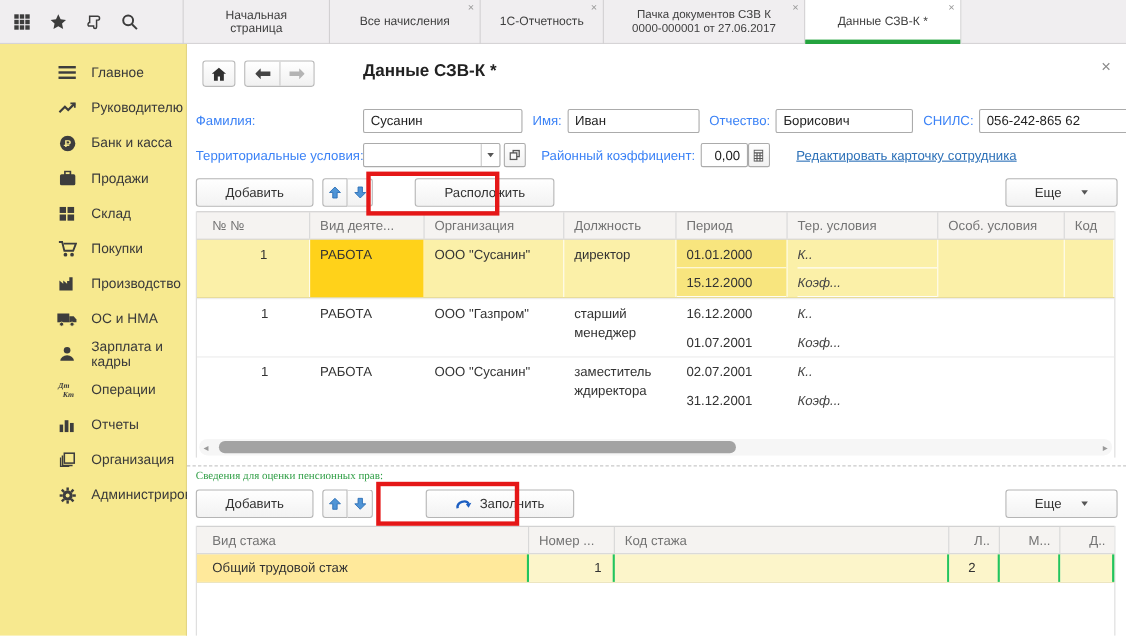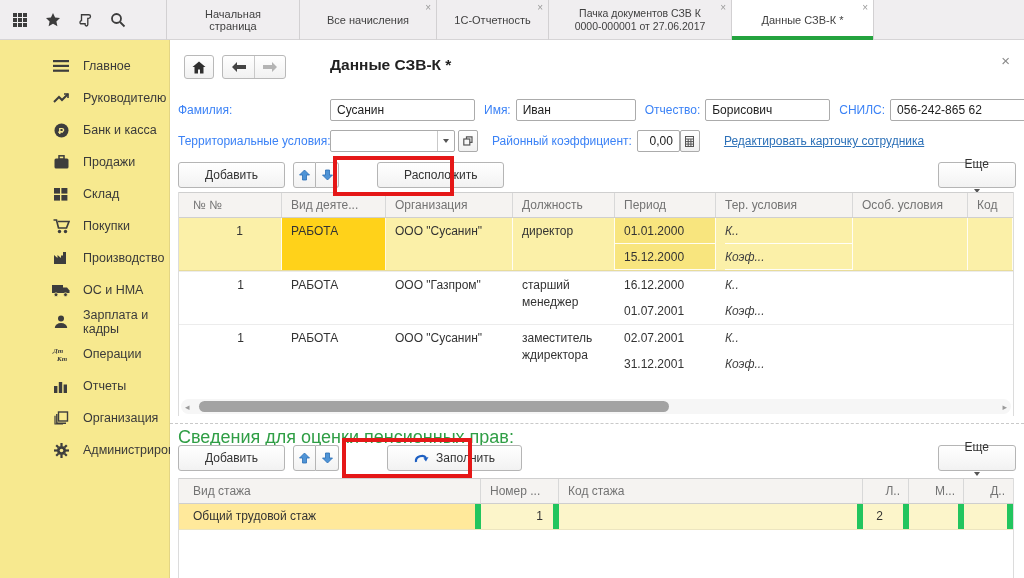--- a/index.html
+++ b/index.html
@@ -56,21 +56,21 @@
   .toolbar1 { top:121px; } .toolbar2 { top:404px; }
   .btn { height:26px; padding:0 26px; background:linear-gradient(#ffffff,#f2f2f2); border:1px solid #b5b5b5; border-radius:3px;
          font-size:12px; color:#333; display:inline-flex; align-items:center; justify-content:center; cursor:pointer;
          font-family:"Liberation Sans",sans-serif; }
   .ud { display:flex; margin-left:8px; }
   .ud .btn { width:23px; padding:0; }
   .ud .btn + .btn { border-left:none; border-top-left-radius:0; border-bottom-left-radius:0; }
   .ud .btn:first-child { border-top-right-radius:0; border-bottom-right-radius:0; }
   .btn-arrange { margin-left:38px; }
   .btn-fill { margin-left:48px; gap:7px; }
-  .btn-more { position:absolute; right:0; top:1px; gap:18px;flex-direction:column; }
+  .btn-more { position:absolute; right:0; top:1px; gap:18px; }
 
   
   .table1 { position:absolute; left:8px; right:10px; top:152px; height:224px; border-left:1px solid #dcdcdc; border-right:1px solid #dcdcdc; }
   .thead { display:flex; height:26px; background:#f5f3f1; border-top:1px solid #cfcfcf; border-bottom:1px solid #cfcfcf; color:#737373; }
   .th { line-height:24px; padding-left:9px; border-right:1px solid #d8d8d8; overflow:hidden; white-space:nowrap; cursor:pointer; }
   .th:last-child { border-right:none; }
   .c0{width:103px;} .c1{width:104px;} .c2{width:127px;} .c3{width:102px;} .c4{width:101px;} .c5{width:137px;} .c6{width:115px;} .c7{flex:1;}
   .t1row { display:flex; min-height:53px; cursor:pointer; }
   .t1row .c { padding-left:9px; overflow:hidden; }
   .t1row .num { text-align:right; padding-right:38px; line-height:26px; }
@@ -84,27 +84,27 @@
   .row-sel .per .sub { background:#f8e57e; border-bottom:1px solid rgba(255,255,255,0.9); padding-left:9px; margin-left:-9px; }
   .row-sel .ter .sub { border-bottom:1px solid rgba(255,255,255,0.9); }
   .row-plain + .row-plain { border-top:1px solid #ececec; }
   .row-plain { border-top:1px solid #ececec; }
   .hscroll { position:absolute; left:2px; right:2px; bottom:2px; height:15px; background:#f6f6f6; border-radius:8px; }
   .hscroll .thumb { position:absolute; left:18px; top:2px; height:11px; width:470px; background:#a3a3a3; border-radius:6px; cursor:grab; }
   .hs-ar { position:absolute; top:3px; font-size:9px; color:#9a9a9a; cursor:pointer; }
   .hs-l { left:4px; } .hs-r { right:4px; }
 
   .splitter { position:absolute; left:0; right:0; top:383px; border-top:1px dashed #c9c9c9; }
-  .section-label { position:absolute; left:8px; top:387px; color:#2f9e45; font-size:18px; }
+  .section-label { position:absolute; left:8px; top:387px; color:#2f9e45; font-size:10px;font-family:Liberation Serif, serif; }
 
   
   .table2 { position:absolute; left:8px; right:10px; top:438px; bottom:0; border-left:1px solid #dcdcdc; border-right:1px solid #dcdcdc; }
   .k0{width:302px;} .k1{width:78px;} .k2{width:304px;} .k3{width:46px;} .k4{width:55px;} .k5{flex:1;}
   .t2row { display:flex; height:26px; line-height:25px; cursor:pointer; border-bottom:1px solid #ece5c0; }
-  .t2row .c { padding-left:9px; overflow:hidden; white-space:nowrap; background:#fcf5ca; border-right:6px solid #22c55e; }
+  .t2row .c { padding-left:9px; overflow:hidden; white-space:nowrap; background:#fcf5ca; border-right:2px solid #22c55e; }
   .t2row .kind { background:#ffe99b; }
   .t2row .rnum { text-align:right; padding-right:10px; }
   .t2row .rl { text-align:right; padding-right:20px; }
 
   
   .anno { position:absolute; border:4px solid #e51717; pointer-events:none; z-index:50; }
   .anno1 { left:163px; top:116px; width:121px; height:40px; }
   .anno2 { left:172px; top:398px; width:130px; height:40px; }
 
   svg { display:block; }

